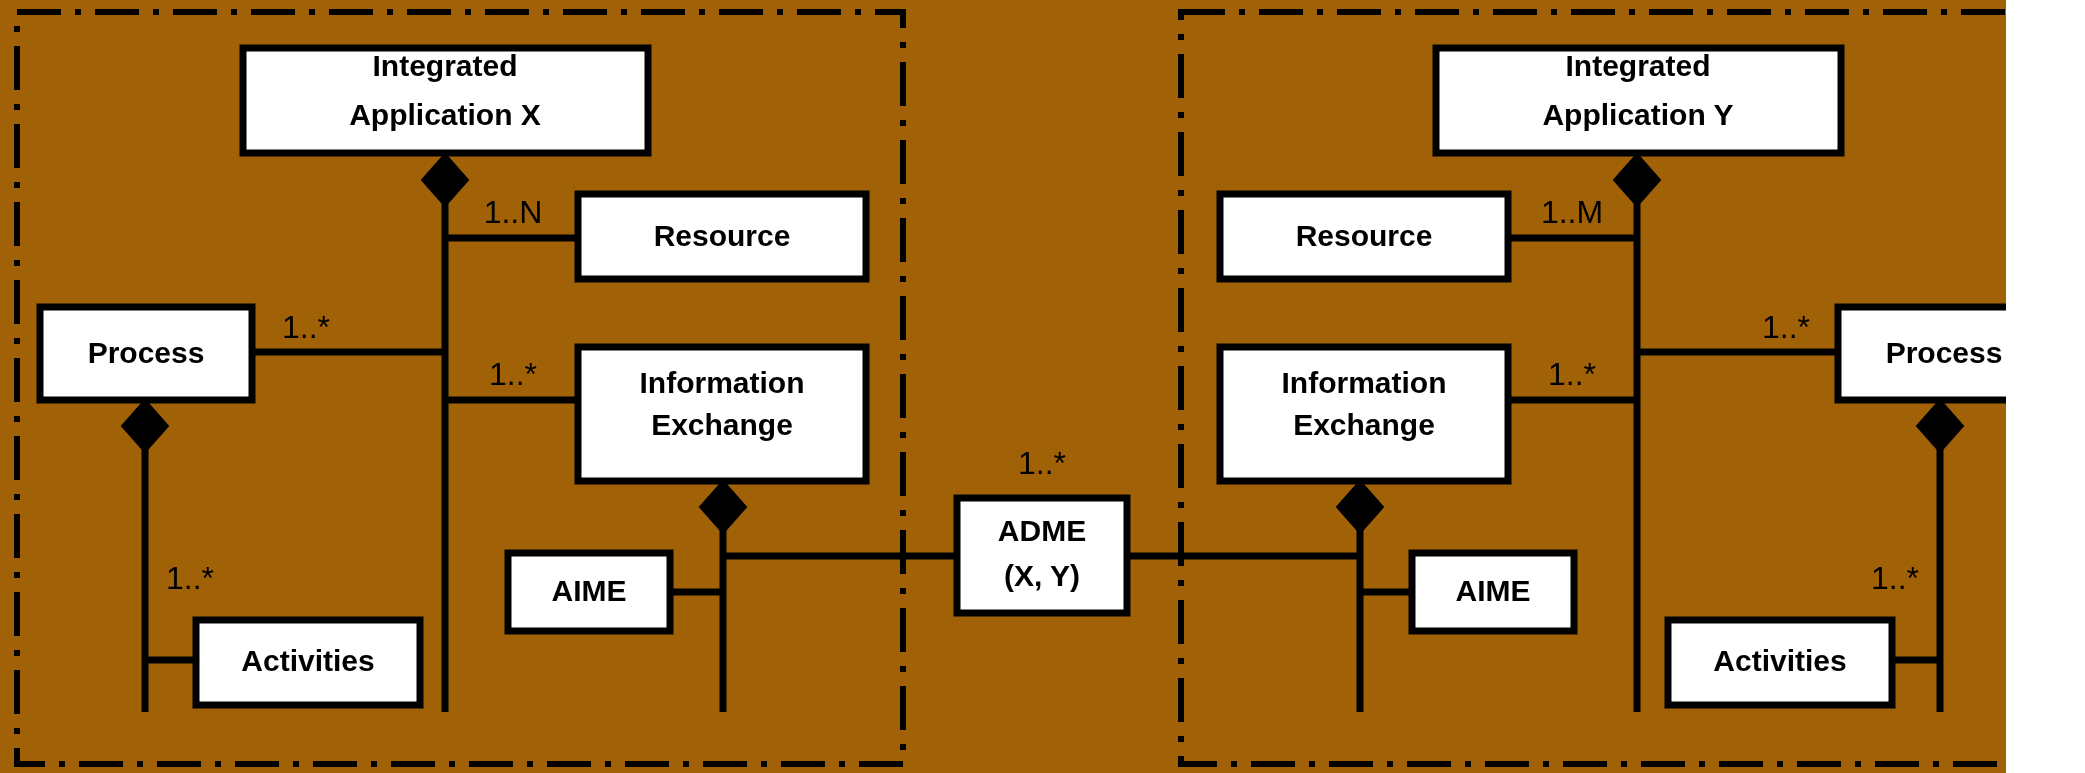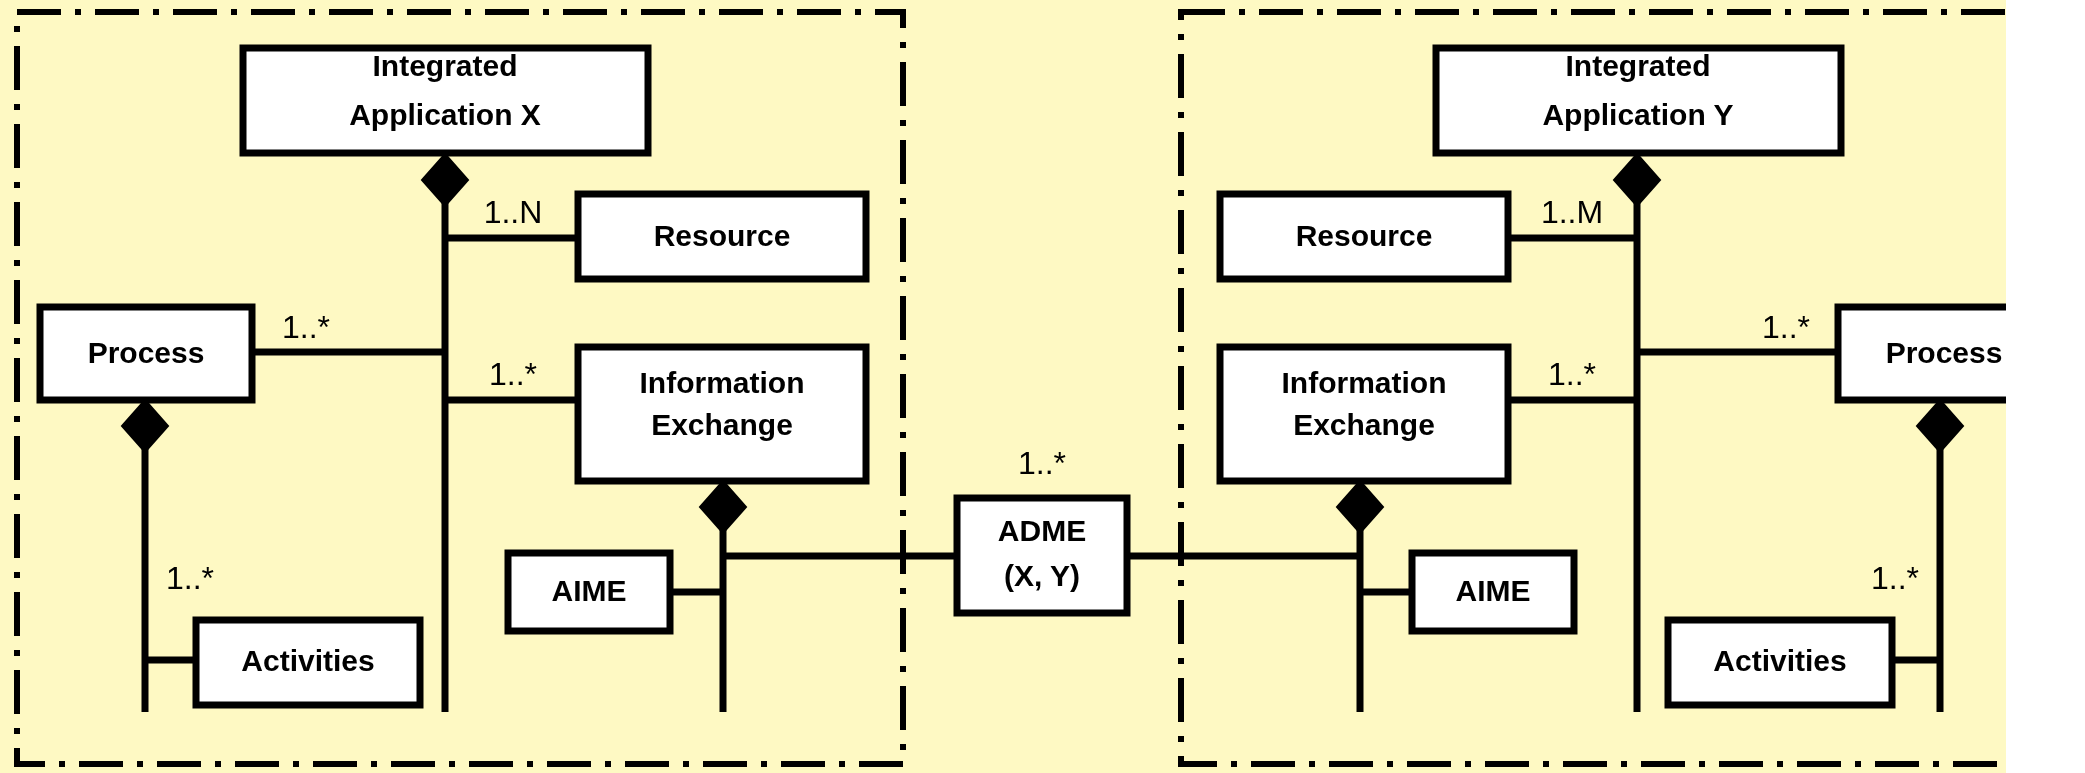--- a/index.html
+++ b/index.html
@@ -4,21 +4,21 @@
 <style>
   html, body {
     margin: 0;
     padding: 0;
     background: #ffffff;
   }
   #stage {
     position: relative;
     width: 2006px;
     height: 773px;
-    background: #fef9c3;
+    background: #a16207;
     font-family: "Liberation Sans", sans-serif;
     overflow: hidden;
     text-decoration: underline;
   }
   svg.canvas {
     position: absolute;
     left: 0;
     top: 0;
     width: 2085px;
     height: 773px;

